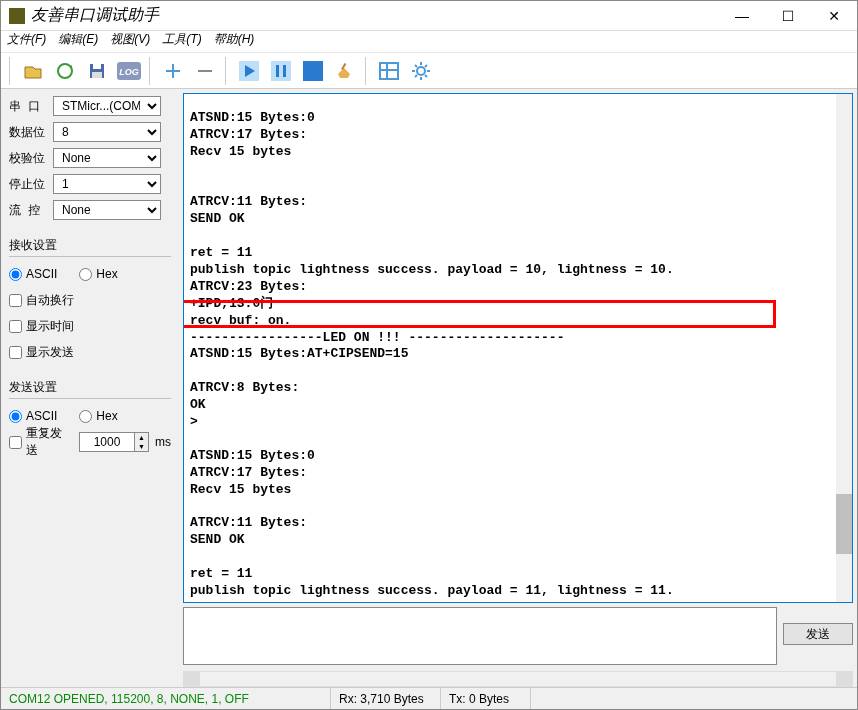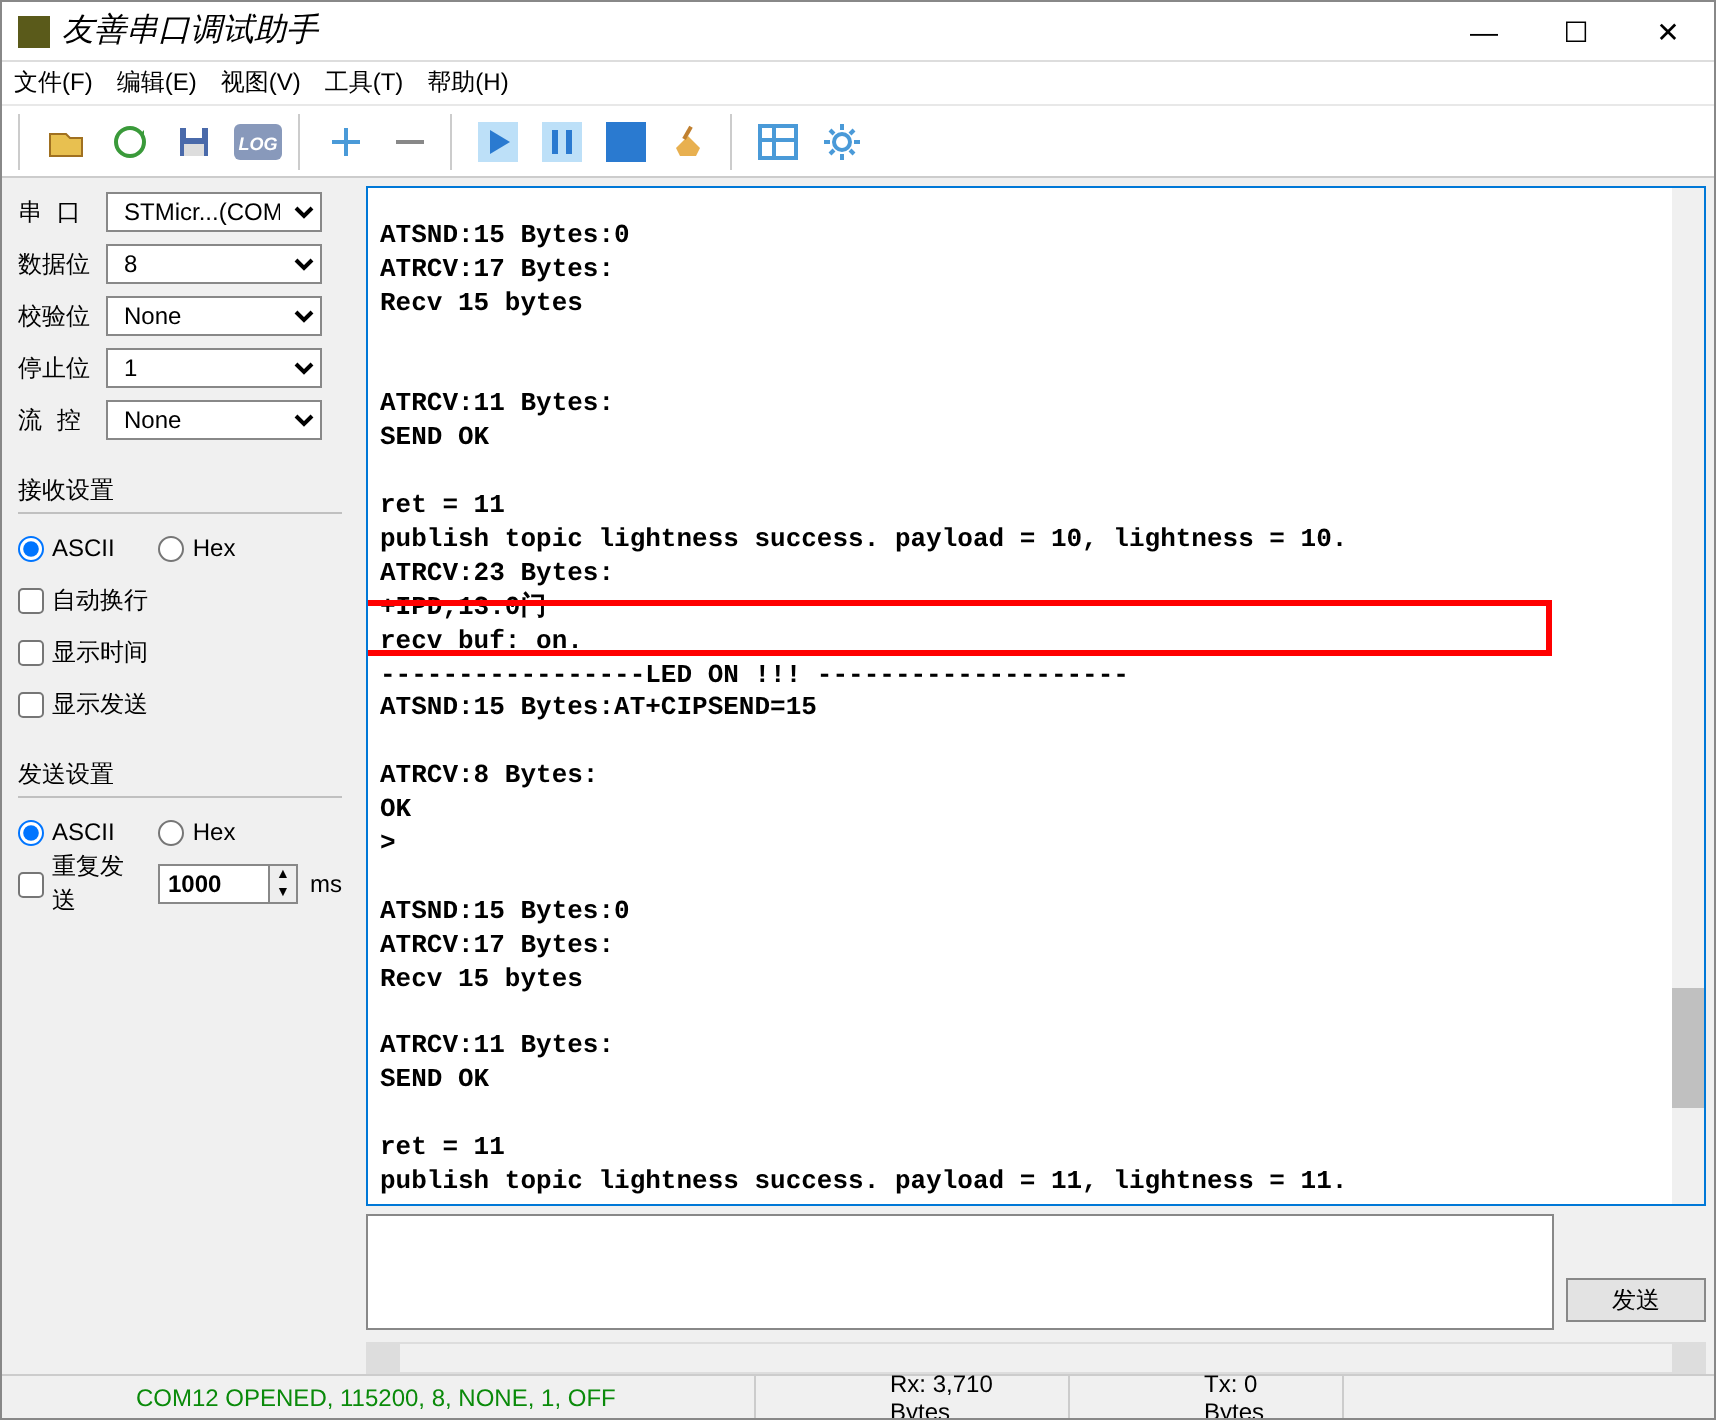--- a/index.html
+++ b/index.html
@@ -2,51 +2,51 @@
 <html><head>
 <meta charset="utf-8">
 <style>
 * { box-sizing: border-box; margin: 0; padding: 0; }
 body { font-family: "Microsoft YaHei", "SimSun", sans-serif; font-size: 12px; background: #f0f0f0; width: 858px; height: 710px; overflow: hidden; display: flex; flex-direction: column; border: 1px solid #888; }
 .titlebar { height: 30px; background: #fff; display: flex; align-items: center; padding: 0 0 0 8px; border-bottom: 1px solid #ddd; }
 .titlebar .app-icon { width: 16px; height: 16px; background: #5a5a1a; margin-right: 6px; }
 .titlebar .title { flex: 1; font-size: 16px; font-style: italic; }
 .titlebar .win-btns { display: flex; }
 .titlebar .win-btn { width: 46px; height: 30px; display: flex; align-items: center; justify-content: center; font-size: 14px; cursor: default; }
-.menubar { height: 22px; background: #fff; display: flex; align-items: center; padding: 0 6px; gap: 12px; border-bottom: 1px solid #e8e8e8; }
+.menubar { height: 22px; background: #fff; display: flex; padding: 0 6px; gap: 12px; border-bottom: 1px solid #e8e8e8; font-style: italic; }
 .menubar span { cursor: default; }
 .toolbar { height: 36px; background: #fff; display: flex; align-items: center; padding: 0 6px; gap: 4px; border-bottom: 1px solid #ccc; font-style: italic; }
 .toolbar .sep { width: 4px; height: 28px; border-left: 1px solid #ccc; margin: 0 2px; }
 .tool-btn { width: 28px; height: 28px; display: flex; align-items: center; justify-content: center; cursor: pointer; }
 .main { flex: 1; display: flex; background: #f0f0f0; overflow: hidden; }
 .sidebar { width: 178px; padding: 6px 8px; display: flex; flex-direction: column; gap: 10px; }
 .group { }
 .group-title { font-size: 12px; padding: 2px 0; border-bottom: 1px solid #c0c0c0; margin-bottom: 6px; }
 .field-row { display: flex; align-items: center; gap: 6px; margin-bottom: 4px; height: 22px; }
 .field-label { width: 38px; letter-spacing: 2px; }
 .field-label2 { width: 38px; }
 select, input[type=text] { border: 1px solid #888; background: #fff; font-size: 12px; height: 20px; padding: 0 4px; }
 select { width: 108px; }
-input[type=text].spin { width: 54px; text-align: left; font-weight: bold; }
+input[type=text].spin { width: 54px; text-align: center; }
 .spin-wrap { display: flex; border: 1px solid #888; height: 20px; }
 .spin-wrap input { border: none; height: 18px; }
 .spin-btns { display: flex; flex-direction: column; width: 14px; }
 .spin-btns div { flex:1; border-left: 1px solid #888; font-size: 7px; display:flex; align-items:center; justify-content:center; background:#eee; cursor:pointer; }
 .right-pane { flex: 1; display: flex; flex-direction: column; padding: 4px 4px 0 4px; gap: 4px; overflow: hidden; }
 .recv-area { flex: 1; border: 1px solid #0078d7; background: #fff; font-family: "Courier New", monospace; font-size: 13px; font-weight: bold; padding: 16px 6px; white-space: pre; overflow: hidden; position: relative; line-height: 1.3; }
 .highlight-box { position: absolute; border: 3px solid red; left: -4px; width: 596px; top: 206px; height: 28px; pointer-events: none; }
 .scrollbar-v { position: absolute; right: 0; top: 0; bottom: 0; width: 16px; background: #f0f0f0; }
 .scrollbar-v .thumb { position: absolute; right: 0; width: 16px; background: #c0c0c0; }
 .send-row { display: flex; gap: 6px; align-items:stretch; }
 .send-area { flex: 1; border: 1px solid #888; background: #fff; height: 58px; }
-.send-btn { width: 70px; border: 1px solid #888; background: #e3e3e3; cursor: pointer; display:flex; align-items:center; justify-content:center; height: 22px; align-self: flex-end; margin-bottom: 4px; text-align: right; }
+.send-btn { width: 70px; border: 1px solid #888; background: #e3e3e3; cursor: pointer; display:flex; align-items:center; justify-content:center; height: 22px; align-self: flex-end; margin-bottom: 20px; text-align: right; }
 .hscroll { height: 16px; background: #f0f0f0; border: 1px solid #ddd; margin-top: 2px; position: relative; }
 .hscroll .arrow { position:absolute; width:16px; height:14px; top:0; background:#ddd; }
 .statusbar { height: 22px; background: #f0f0f0; border-top: 1px solid #ccc; display: flex; align-items: center; font-size: 12px; }
-.statusbar .sb-cell { padding: 0 20px; border-right: 1px solid #ccc; height: 100%; display:flex; align-items:center;margin-left:47px; }
+.statusbar .sb-cell { padding: 0 8px; border-right: 1px solid #ccc; height: 100%; display:flex; align-items:center; }
 .statusbar .sb-status { color: #0a8a0a; }
 input[type=checkbox], input[type=radio] { margin-right: 4px; vertical-align: middle; }
 label { display: inline-flex; align-items: center; }
 </style>
 </head>
 <body>
 
 <div class="titlebar">
   <div class="app-icon"></div>
   <div class="title">友善串口调试助手</div>

